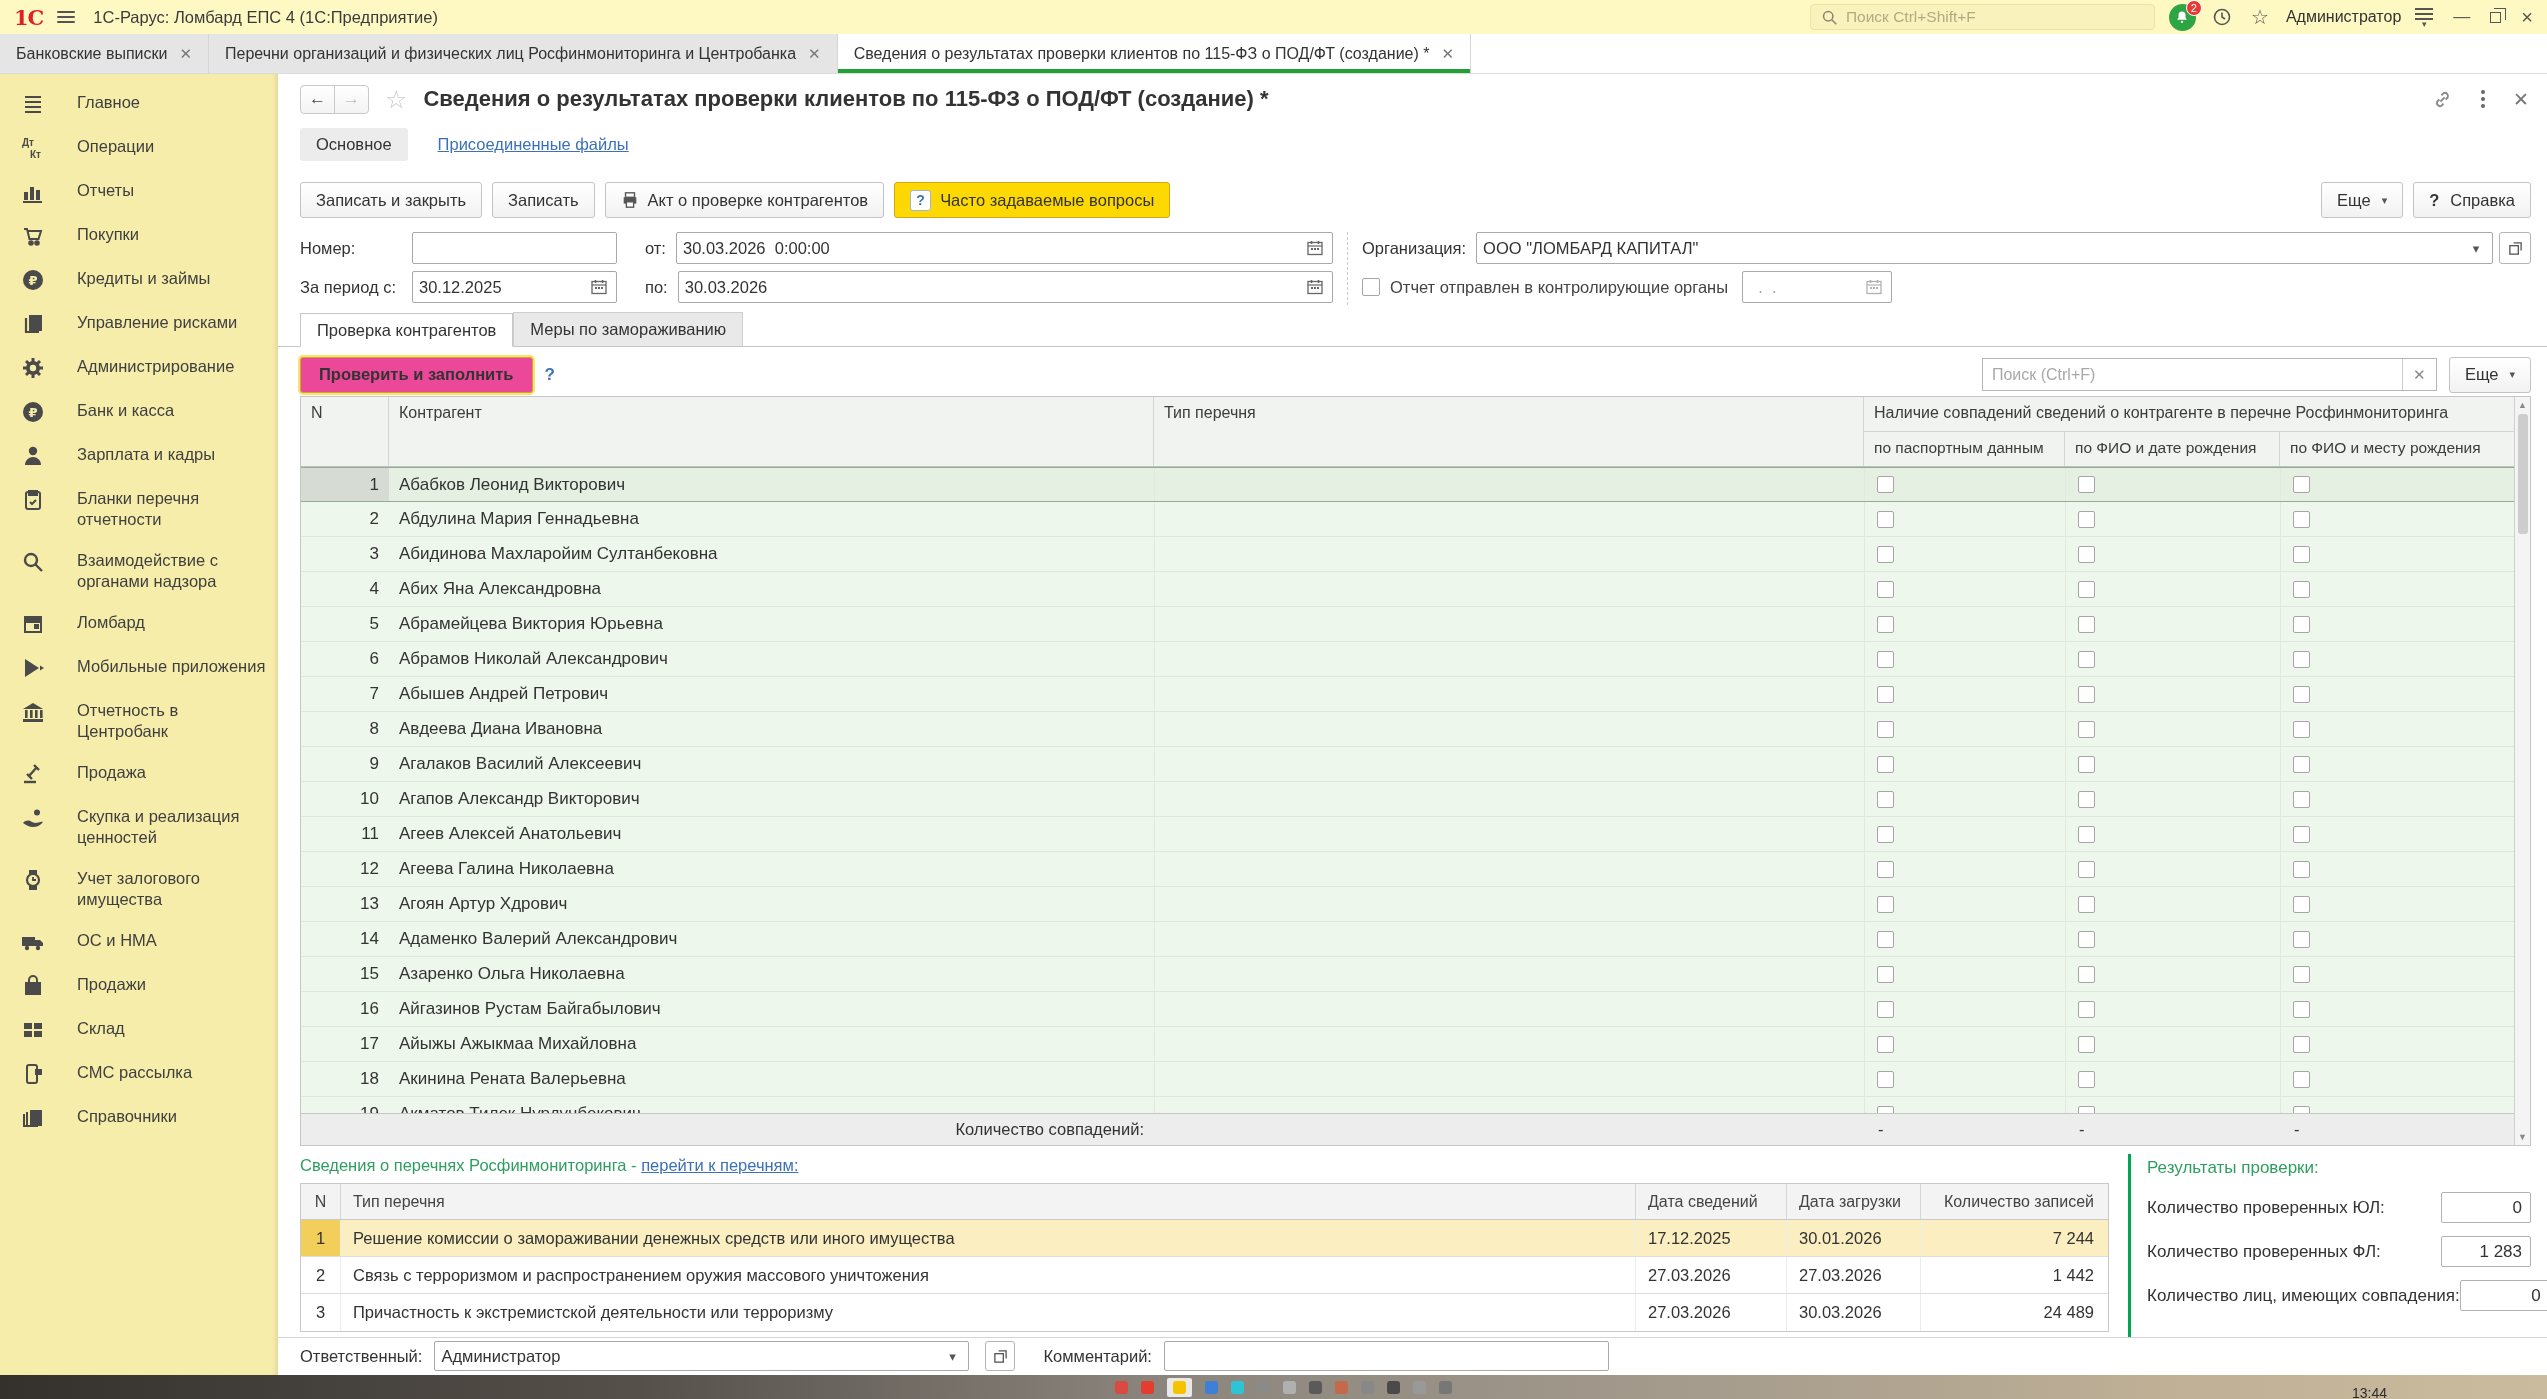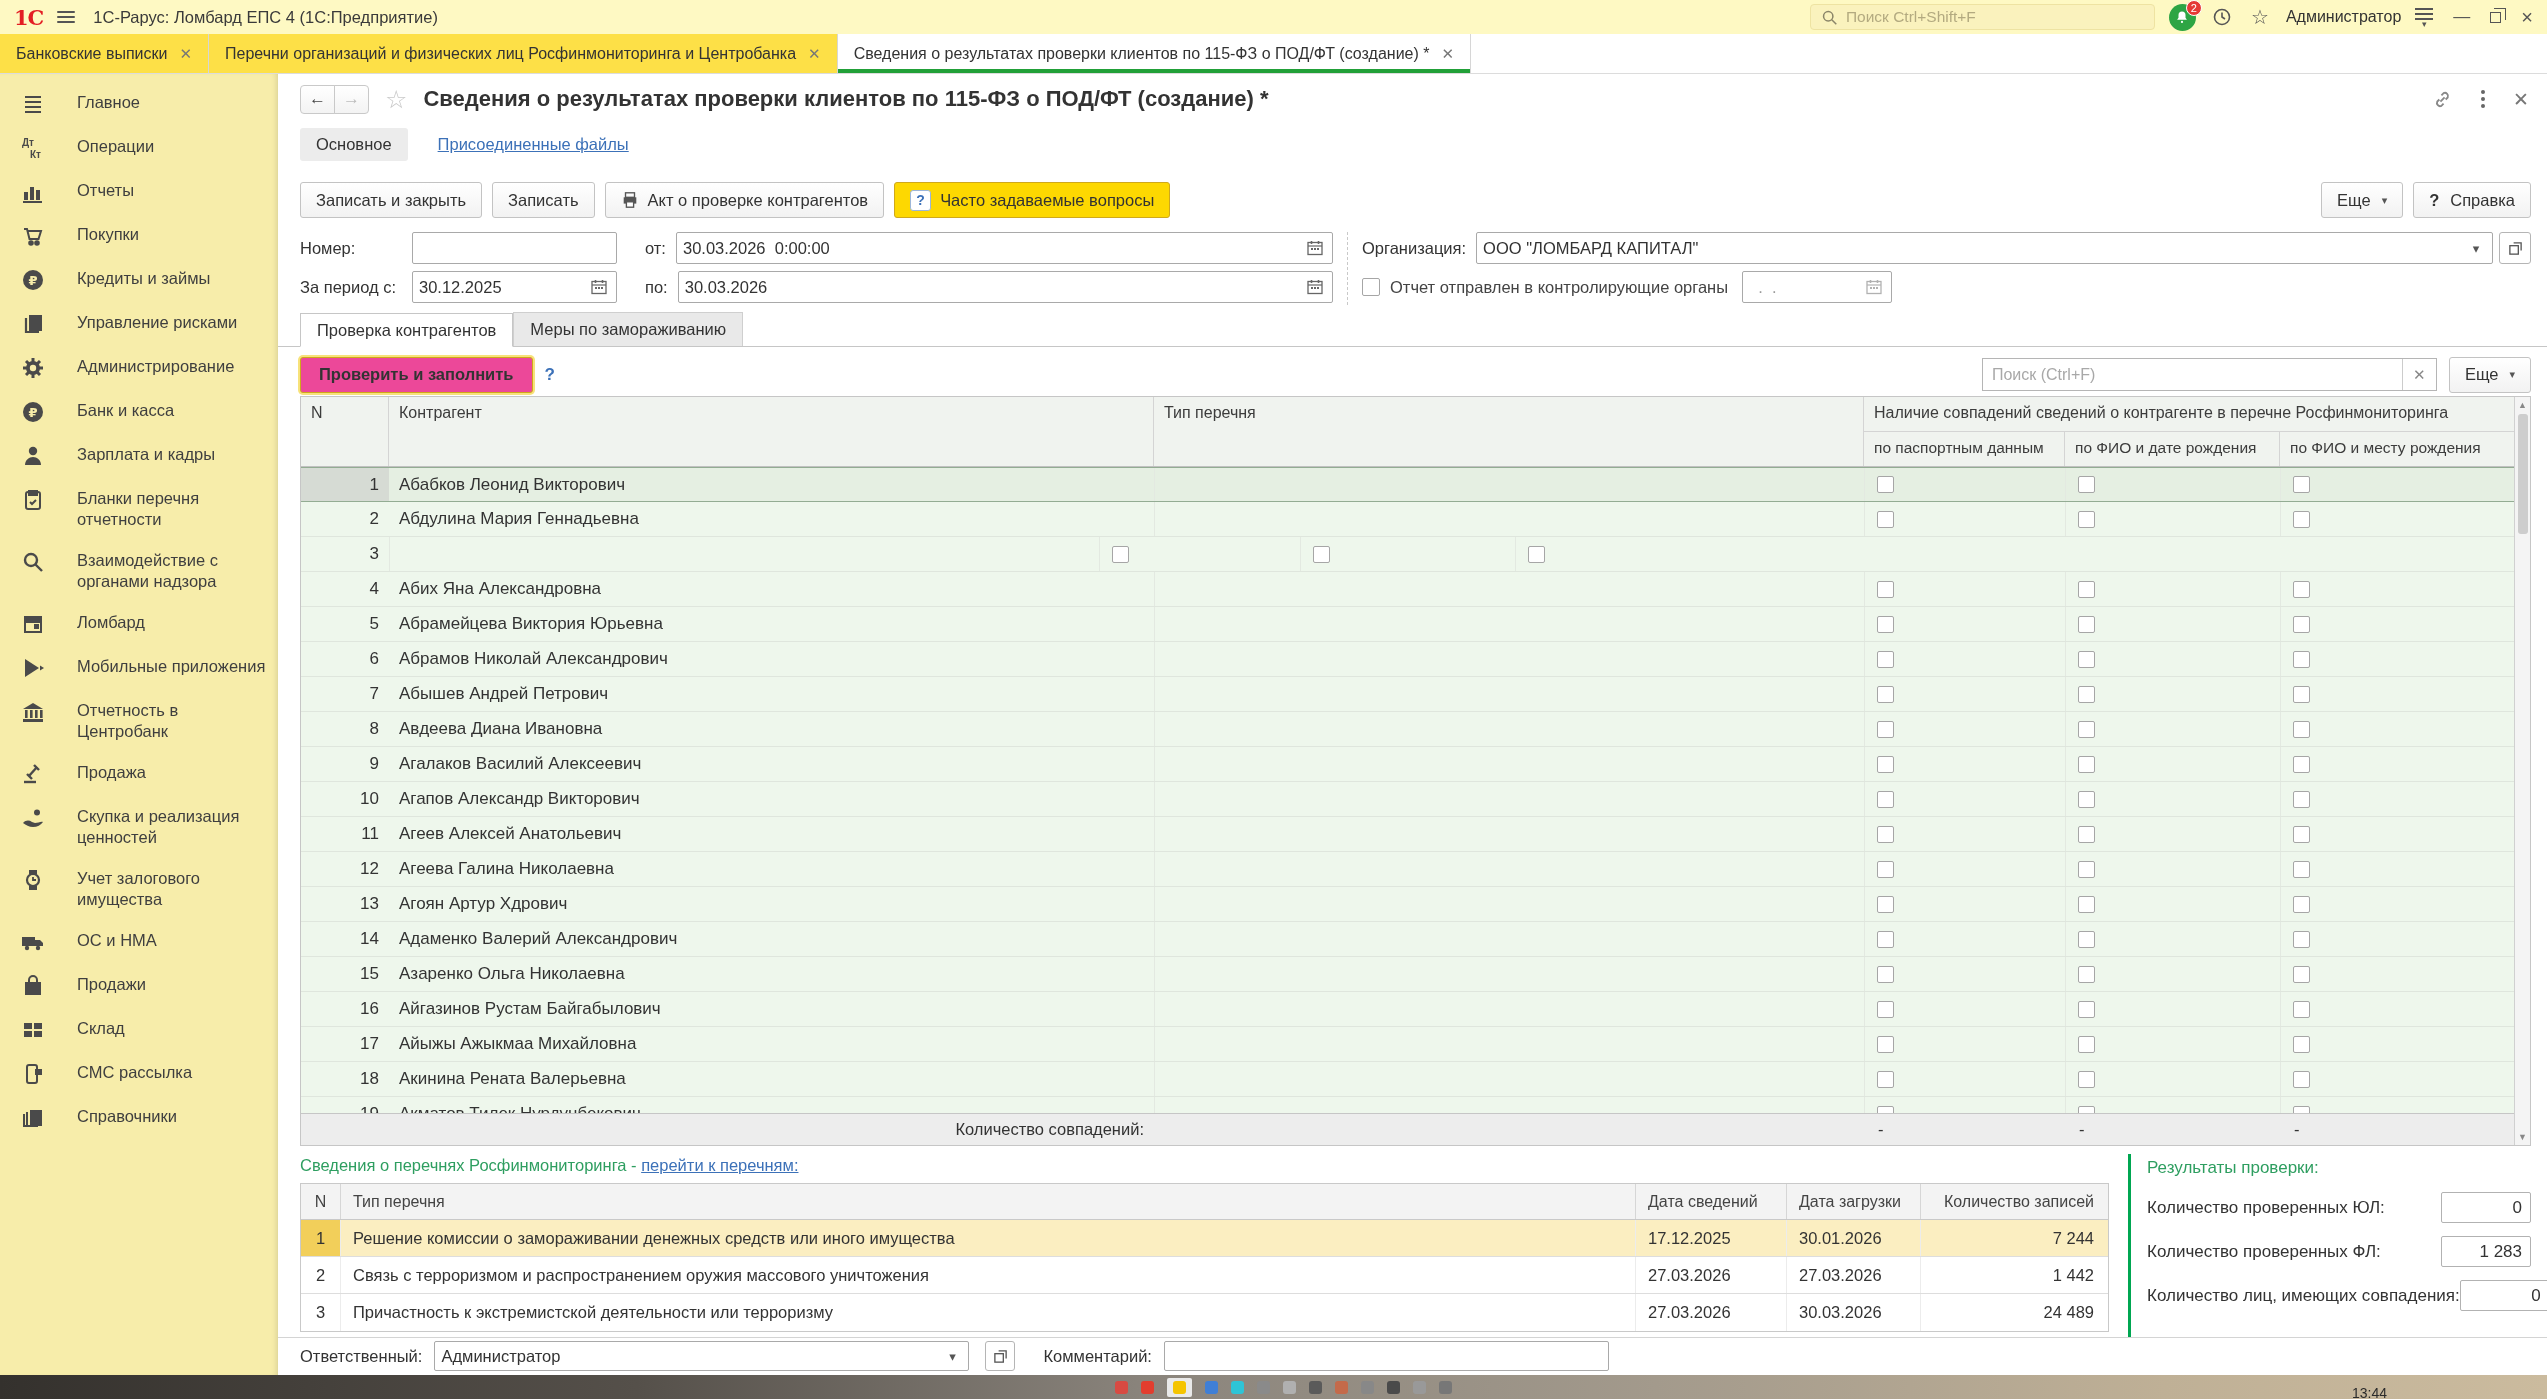--- a/index.html
+++ b/index.html
@@ -25,21 +25,21 @@
 .menu2 .lines{display:flex;flex-direction:column;gap:3px;width:18px}
 .menu2 .lines i{height:2px;background:#555}
 .menu2 .caret{font-size:9px;color:#555;line-height:4px}
 .wmin{font-size:17px;color:#555;margin-left:6px}
 .ricon{position:relative;width:11px;height:11px;border:1.5px solid #555;margin-left:6px}
 .ricon::before{content:"";position:absolute;top:-5px;left:3px;width:11px;height:11px;border:1.5px solid #555;border-bottom:none;border-left:none}
 .wclose{font-size:20px;color:#555;margin-left:6px}
 
 
 .tabbar{height:40px;background:#fff;display:flex;align-items:stretch;border-bottom:1px solid #dcdcdc;flex:none}
-.wtab{display:flex;align-items:center;padding:0 16px;border-right:1px solid #d6d6d6;font-size:16px;color:#333;cursor:pointer;background:#fde047}
+.wtab{display:flex;align-items:center;padding:0 16px;border-right:1px solid #d6d6d6;font-size:16px;color:#333;cursor:pointer;background:#e5e5e5}
 .wtab.active{background:#fff;box-shadow:inset 0 -4px 0 #21a038}
 .wtab-x{margin-left:12px;color:#777;font-size:15px}
 
 
 .main{flex:1;display:flex;overflow:hidden}
 .sidebar{width:278px;background:#f7edaa;flex:none;padding-top:8px;overflow:hidden;box-shadow:inset -5px 0 7px -5px rgba(0,0,0,.18)}
 .side-item{display:flex;align-items:flex-start;padding:10px 6px 10px 18px;cursor:pointer}
 .side-icon{width:30px;height:24px;flex:none;margin-right:29px;display:flex;align-items:center;justify-content:center}
 .side-icon svg{width:24px;height:24px}
 .side-lab{font-size:16.5px;line-height:21px;color:#3f3f3f;max-width:200px}
@@ -659,20 +659,21 @@
               </div>
               <div class="rc c2">
                 <span class="cb"></span>
               </div>
               <div class="rc c3">
                 <span class="cb"></span>
               </div>
             </div>
             <div class="g-row">
               <div class="rn">3</div>
+              <div class="rname">Абидинова Махларойим Султанбековна</div>
               <div class="rtype"></div>
               <div class="rc c1">
                 <span class="cb"></span>
               </div>
               <div class="rc c2">
                 <span class="cb"></span>
               </div>
               <div class="rc c3">
                 <span class="cb"></span>
               </div>

